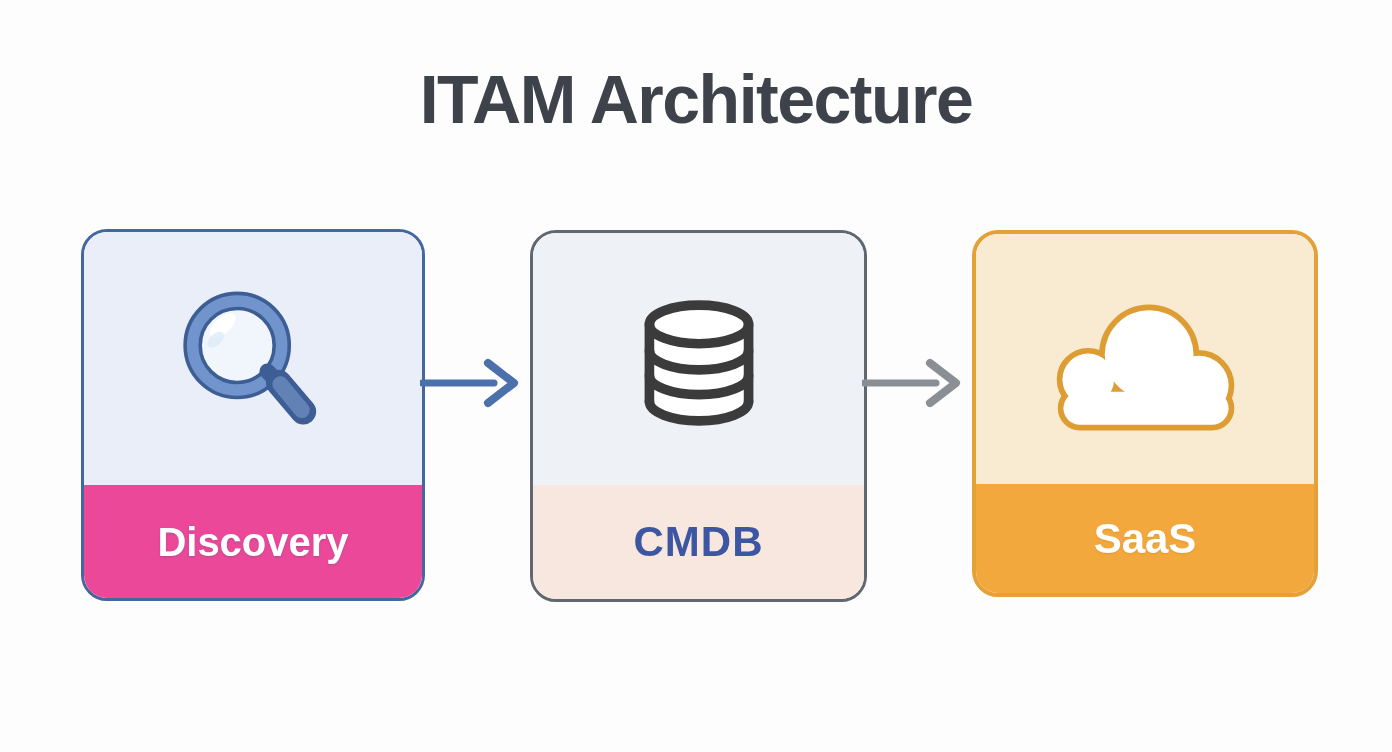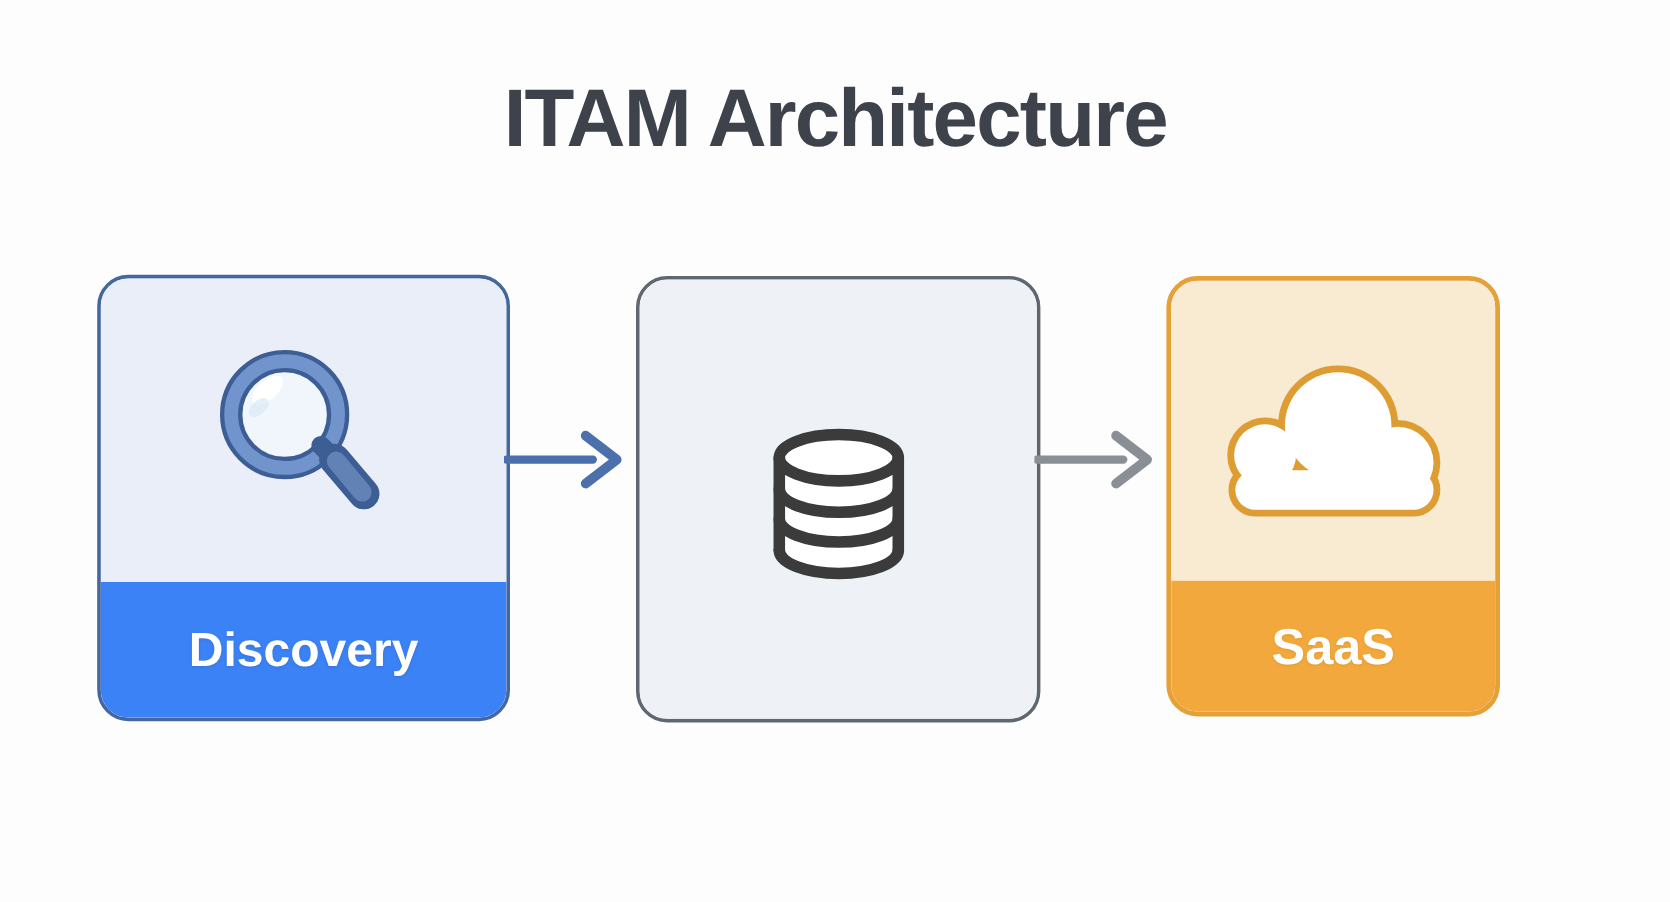--- a/index.html
+++ b/index.html
@@ -45,21 +45,21 @@
     font-weight: 700;
   }
   .node-band span { line-height: 1; }
 
   .node-discovery { left: 81px;  top: 229px; width: 344px; height: 372px; border-width: 3px; }
   .node-discovery .node-band { height: 113px; font-size: 40px; text-shadow: 0 1px 2px rgba(53,86,140,.35); }
 
   .node-cmdb { left: 530px; top: 230px; width: 337px; height: 372px; border-width: 3px; }
   .node-cmdb .node-band { height: 114px; font-size: 42px; letter-spacing: 1px; }
 
-  .node-saas { left: 972px; top: 230px; width: 278px; height: 367px; border-width: 4px; }
+  .node-saas { left: 972px; top: 230px; width: 346px; height: 367px; border-width: 4px; }
   .node-saas .node-band { height: 109px; font-size: 42px; text-shadow: 0 1px 2px rgba(190,130,30,.35); }
 
   .connector { position: absolute; width: 104px; height: 60px; }
   .connector-1 { left: 420px; top: 353px; }
   .connector-2 { left: 862px; top: 353px; }
   .connector .shaft, .connector .head { fill: none; stroke-linecap: round; stroke-linejoin: round; }
 
   .icon-magnifier { transform: translateY(8px); }
   .icon-database  { transform: translateY(4px); }
   .icon-cloud     { transform: translateY(8px); }
@@ -76,41 +76,44 @@
       <svg class="icon-magnifier" width="158" height="162" viewBox="0 0 110 112">
         <circle cx="44" cy="41" r="31" fill="#f1f6fd" stroke="#3d5e95" stroke-width="13"></circle>
         <circle cx="44" cy="41" r="31" fill="none" stroke="#7294cd" stroke-width="8"></circle>
         <ellipse cx="34" cy="27" rx="11" ry="5.5" fill="#ffffff" opacity="0.95" transform="rotate(-42 34 27)"></ellipse>
         <ellipse cx="29" cy="37" rx="7" ry="4" fill="#dcebf8" opacity="0.8" transform="rotate(-42 29 37)"></ellipse>
         <line x1="65" y1="59" x2="72" y2="66" stroke="#3d5e95" stroke-width="11" stroke-linecap="round"></line>
         <line x1="73" y1="67" x2="90" y2="87" stroke="#3d5e95" stroke-width="18" stroke-linecap="round"></line>
         <line x1="74" y1="68" x2="89" y2="86" stroke="#6282b5" stroke-width="11" stroke-linecap="round"></line>
       </svg>
     </div>
-    <div class="node-band" style="background-color: #3b82f6; color: rgb(255, 255, 255);">
+    <div class="node-band" style="background-color: #ec4899; color: rgb(255, 255, 255);">
       <span>Discovery</span>
     </div>
   </div>
 
   <svg class="connector connector-1" viewBox="0 0 104 60">
     <line class="shaft" x1="2" y1="30" x2="74" y2="30" stroke-width="7" style="stroke: rgb(76, 112, 171);"></line>
     <polyline class="head" points="68,10 94,30 68,50" stroke-width="8" style="stroke: rgb(76, 112, 171);"></polyline>
   </svg>
 
   <div class="node node-cmdb" style="border-color: rgb(95, 104, 113);">
     <div class="node-body" style="background-color: rgb(238, 242, 247);">
       <svg class="icon-database" width="152" height="146" viewBox="0 0 110 106">
         <path d="M19,25 V81 A36,14 0 0 0 91,81 V25 Z" fill="#ffffff"></path>
         <ellipse cx="55" cy="25" rx="36" ry="14" fill="#ffffff" stroke="#3b3b3b" stroke-width="7"></ellipse>
         <path d="M19,25 V81" fill="none" stroke="#3b3b3b" stroke-width="7" stroke-linecap="round"></path>
         <path d="M91,25 V81" fill="none" stroke="#3b3b3b" stroke-width="7" stroke-linecap="round"></path>
         <path d="M19,81 A36,14 0 0 0 91,81" fill="none" stroke="#3b3b3b" stroke-width="7" stroke-linecap="round"></path>
         <path d="M19,44 A36,14 0 0 0 91,44" fill="none" stroke="#3b3b3b" stroke-width="7" stroke-linecap="round"></path>
         <path d="M19,62 A36,14 0 0 0 91,62" fill="none" stroke="#3b3b3b" stroke-width="7" stroke-linecap="round"></path>
       </svg>
+    </div>
+    <div class="node-band" style="background-color: rgb(247, 231, 223); color: rgb(61, 86, 163);">
+      <span>CMDB</span>
     </div>
   </div>
 
   <svg class="connector connector-2" viewBox="0 0 104 60">
     <line class="shaft" x1="2" y1="30" x2="74" y2="30" stroke-width="7" style="stroke: rgb(138, 143, 150);"></line>
     <polyline class="head" points="68,10 94,30 68,50" stroke-width="8" style="stroke: rgb(138, 143, 150);"></polyline>
   </svg>
 
   <div class="node node-saas" style="border-color: rgb(228, 161, 56);">
     <div class="node-body" style="background-color: rgb(249, 234, 210);">

